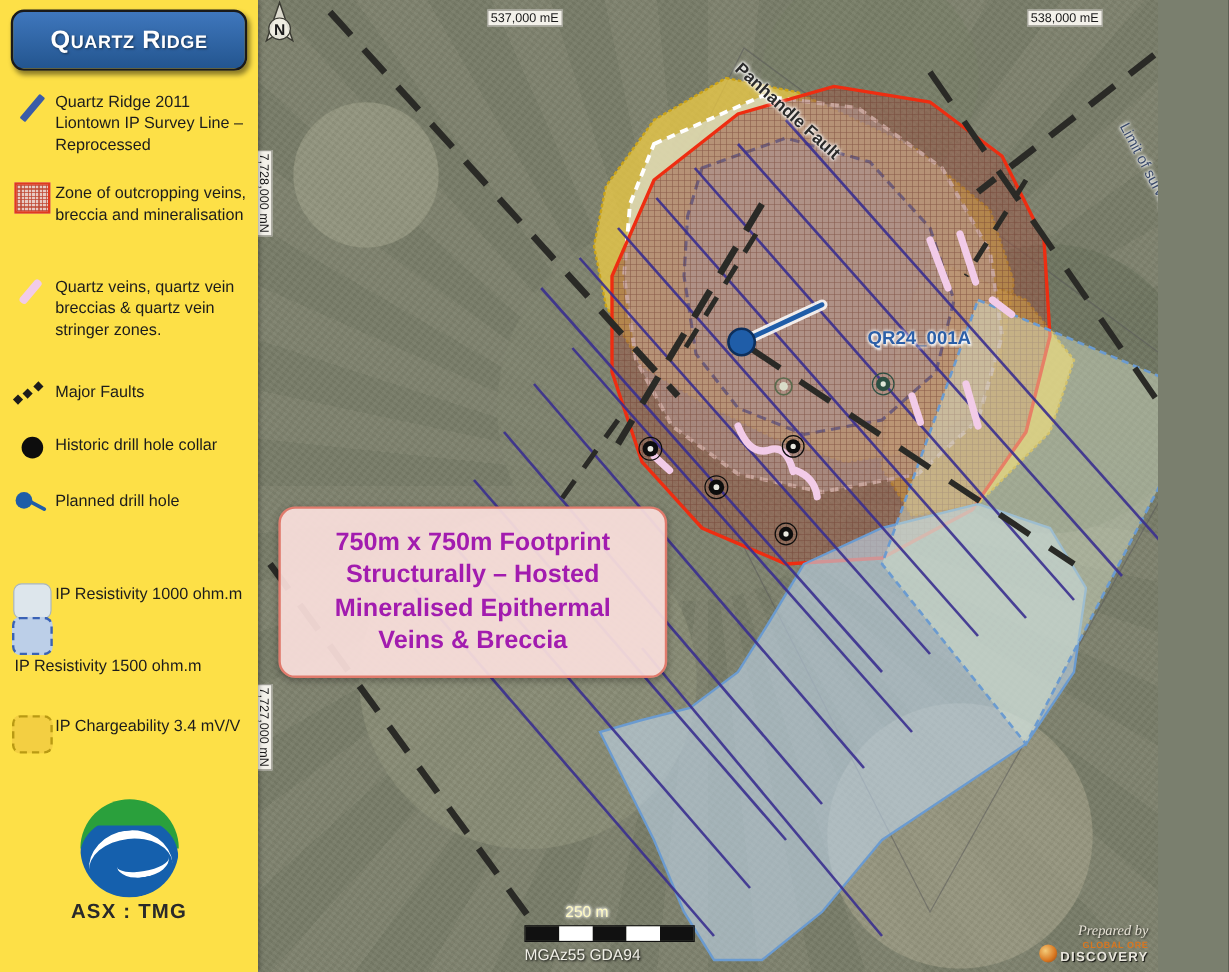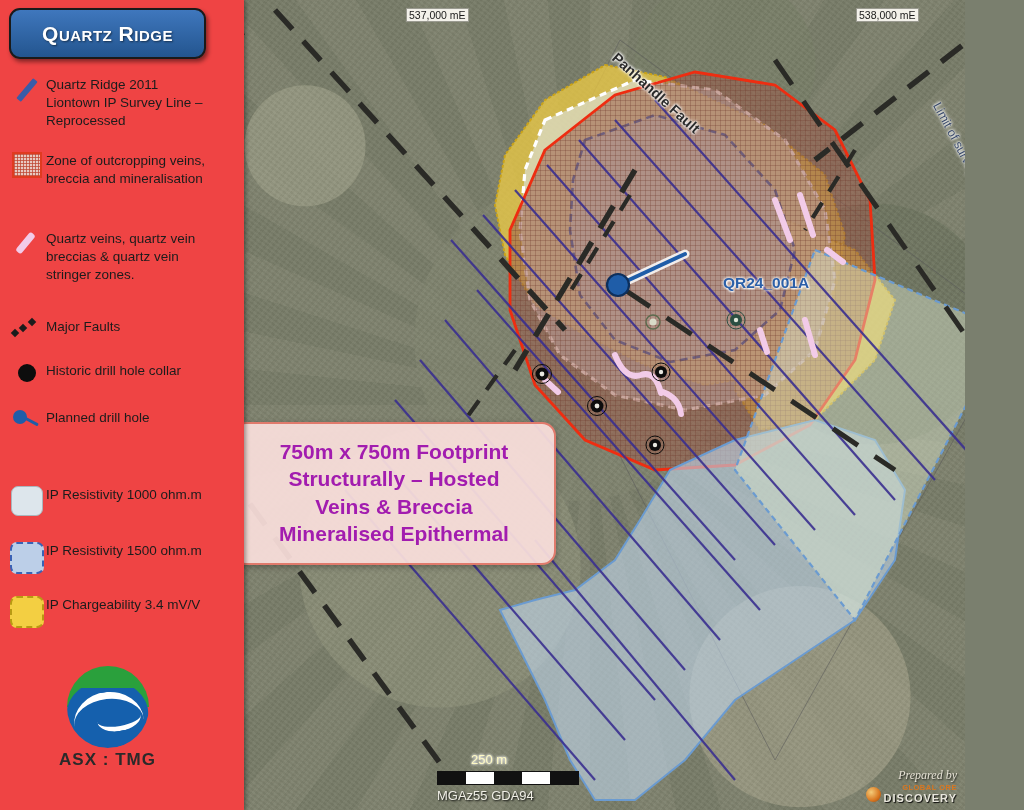--- a/index.html
+++ b/index.html
@@ -1,21 +1,21 @@
 <!DOCTYPE html>
 <html><head>
 <meta charset="utf-8">
 <style>
   html,body{margin:0;padding:0;background:#2b2b2b;}
   body{font-family:"Liberation Sans",sans-serif;}
   #page{position:relative;width:1024px;height:810px;overflow:hidden;background:#7a7f6e;}
 
   
-  #sidebar{position:absolute;left:0;top:0;width:215px;height:810px;background:#ef4444;
-           box-shadow:2px 0 4px rgba(0,0,0,.35);z-index:40;padding-left:29px;}
+  #sidebar{position:absolute;left:0;top:0;width:215px;height:810px;background:#fde047;
+           box-shadow:2px 0 4px rgba(0,0,0,.35);z-index:40;}
   #title-banner{position:absolute;left:9px;top:8px;width:193px;height:47px;border-radius:11px;
       background:linear-gradient(#3f77bd,#23558f);border:2.5px solid #1a1a1a;
       box-shadow:2px 3px 4px rgba(0,0,0,.45);display:flex;align-items:center;justify-content:center;}
   #title-banner span{color:#fff;font-size:21px;font-weight:bold;letter-spacing:.5px;
       font-variant:small-caps;text-shadow:1px 1px 2px rgba(0,0,0,.5);}
 
   .legend-row{position:absolute;display:flex;align-items:flex-start;left:10px;width:200px;}
   .legend-swatch{flex:0 0 auto;width:34px;display:flex;align-items:center;justify-content:center;}
   .legend-text{font-size:13.5px;color:#1c1c1c;line-height:1.32;padding-left:2px;}
 
@@ -175,21 +175,21 @@
       <div class="legend-text">Planned drill hole</div>
     </div>
 
     <div class="legend-row" style="top:486px;">
       <div class="legend-swatch">
         <div class="sw-box sw-res1000"></div>
       </div>
       <div class="legend-text">IP Resistivity 1000 ohm.m</div>
     </div>
 
-    <div class="legend-row" style="top:542px;">
+    <div class="legend-row" style="top:514px;flex-direction:column;">
       <div class="legend-swatch">
         <div class="sw-box sw-res1500"></div>
       </div>
       <div class="legend-text">IP Resistivity 1500 ohm.m</div>
     </div>
 
     <div class="legend-row" style="top:596px;">
       <div class="legend-swatch">
         <div class="sw-box sw-charge"></div>
       </div>
@@ -368,17 +368,17 @@
           <div class="gd">GLOBAL ORE</div>
           <div class="dsc">DISCOVERY</div>
         </div>
       </div>
     </div>
   </div>
 
   <div id="callout">
     <div>750m x 750m Footprint</div>
     <div>Structurally – Hosted</div>
+    <div>Mineralised Epithermal</div>
     <div>Veins &amp; Breccia</div>
-    <div>Mineralised Epithermal</div>
   </div>
 
 </div>
 
 </body></html>

